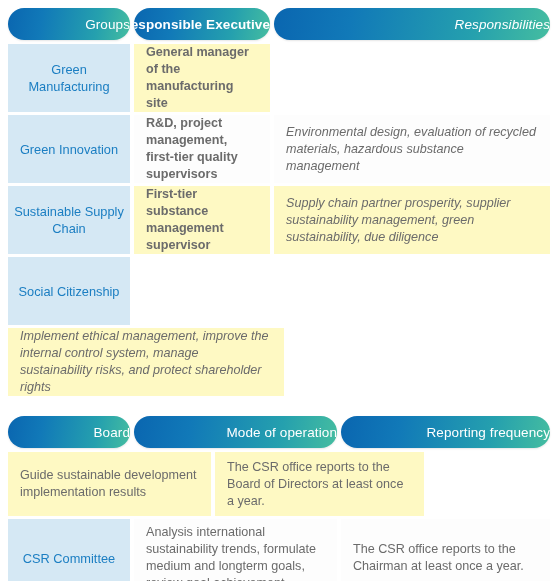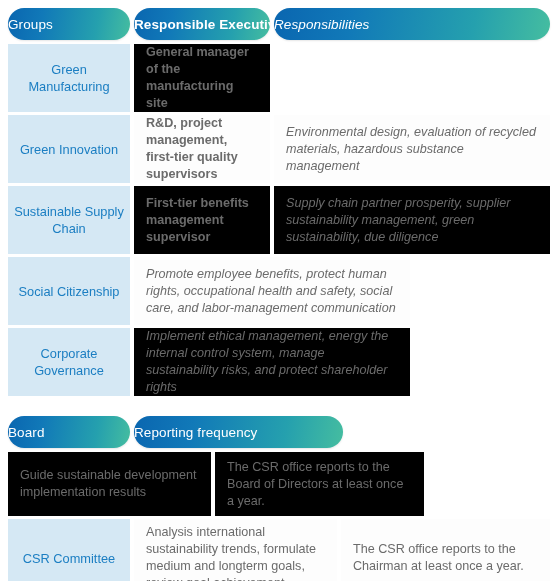--- a/index.html
+++ b/index.html
@@ -28,21 +28,21 @@
     gap: 4px;
     height: 32px;
   }
   .head-pill {
     background: linear-gradient(100deg, #0a66b0 0%, #1179b8 28%, #25a0ae 72%, #45bda0 100%);
     border-radius: 16px;
     color: #ffffff;
     font-size: 13.5px;
     display: flex;
     align-items: center;
-    justify-content: flex-start;
+    justify-content: flex-end;
     letter-spacing: .1px;
     box-shadow: 0 1px 2px rgba(0,0,0,.10);
     white-space: nowrap;
     overflow: hidden;
   }
 
   
   .body-rows {
     margin-top: 4px;
   }
@@ -65,21 +65,21 @@
   }
   .cell-group {
     background: #d5e8f4;
     color: #1b7ec2;
     justify-content: center;
     text-align: center;
     font-size: 12.8px;
     line-height: 17px;
     padding: 10px 6px;
   }
-  .row-alt .cell-body { background: #000000; align-items: center; }
+  .row-alt .cell-body { background: #fef9c3; align-items: center; }
   .row-plain .cell-body { background: #fdfdfd; }
 
   
   .t1 .c1 { width: 122px; flex: 0 0 122px; }
   .t1 .c2 { width: 136px; flex: 0 0 136px; font-weight: bold; }
   .t1 .c3 { width: 276px; flex: 0 0 276px; font-style: italic; }
 
   
   .t2 .c1 { width: 122px; flex: 0 0 122px; }
   .t2 .c2 { width: 203px; flex: 0 0 203px; }
@@ -130,56 +130,53 @@
       <div class="cell cell-body c3">
         <span>Environmental design, evaluation of recycled materials, hazardous substance management</span>
       </div>
     </div>
 
     <div class="row row-alt" style="height:68px;">
       <div class="cell cell-group c1">
         <span>Sustainable Supply Chain</span>
       </div>
       <div class="cell cell-body c2">
-        <span>First-tier benefits management supervisor</span>
+        <span>First-tier substance management supervisor</span>
       </div>
       <div class="cell cell-body c3">
         <span>Supply chain partner prosperity, supplier sustainability management, green sustainability, due diligence</span>
       </div>
     </div>
 
     <div class="row row-plain" style="height:68px;">
       <div class="cell cell-group c1">
         <span>Social Citizenship</span>
       </div>
-      <div class="cell cell-body c3">
-        <span>Promote employee benefits, protect human rights, occupational health and safety, social care, and labor-management communication</span>
-      </div>
     </div>
 
     <div class="row row-alt" style="height:68px;">
-      <div class="cell cell-group c1">
-        <span>Corporate Governance</span>
-      </div>
-      <div class="cell cell-body c3">
-        <span>Implement ethical management, energy the internal control system, manage sustainability risks, and protect shareholder rights</span>
+      <div class="cell cell-body c3">
+        <span>Implement ethical management, improve the internal control system, manage sustainability risks, and protect shareholder rights</span>
       </div>
     </div>
 
   </div>
 </div>
 
 <div class="spacer"></div>
 
 <div class="table-block t2">
 
   <div class="head-row">
     <div class="head-pill c1">
       <span>Board</span>
     </div>
+    <div class="head-pill c2">
+      <span>Mode of operation</span>
+    </div>
     <div class="head-pill c3">
       <span>Reporting frequency</span>
     </div>
   </div>
 
   <div class="body-rows">
 
     <div class="row row-alt" style="height:64px;">
       <div class="cell cell-body c2">
         <span>Guide sustainable development implementation results</span>

